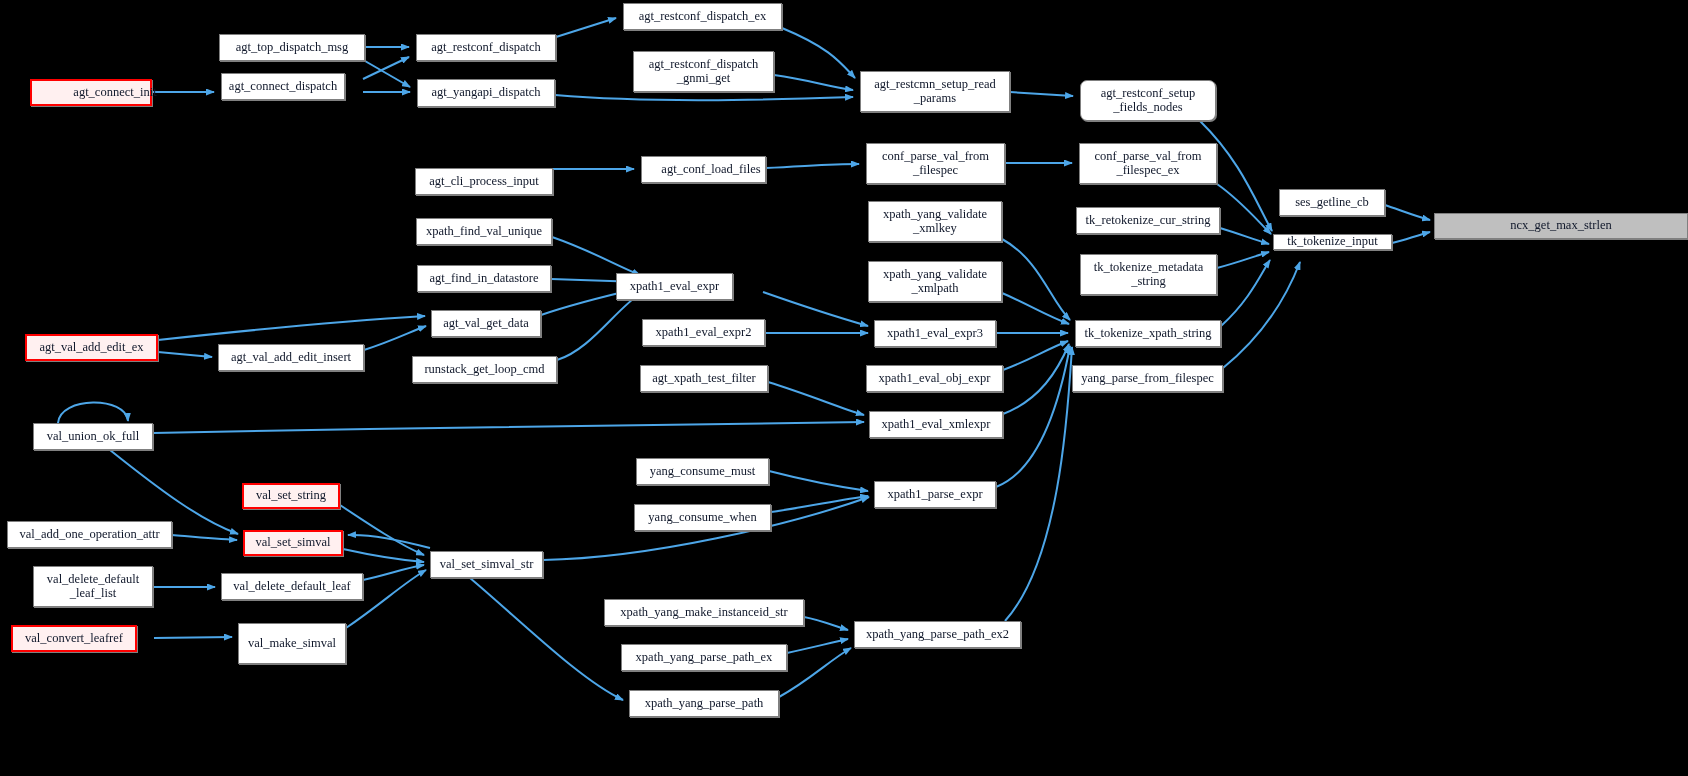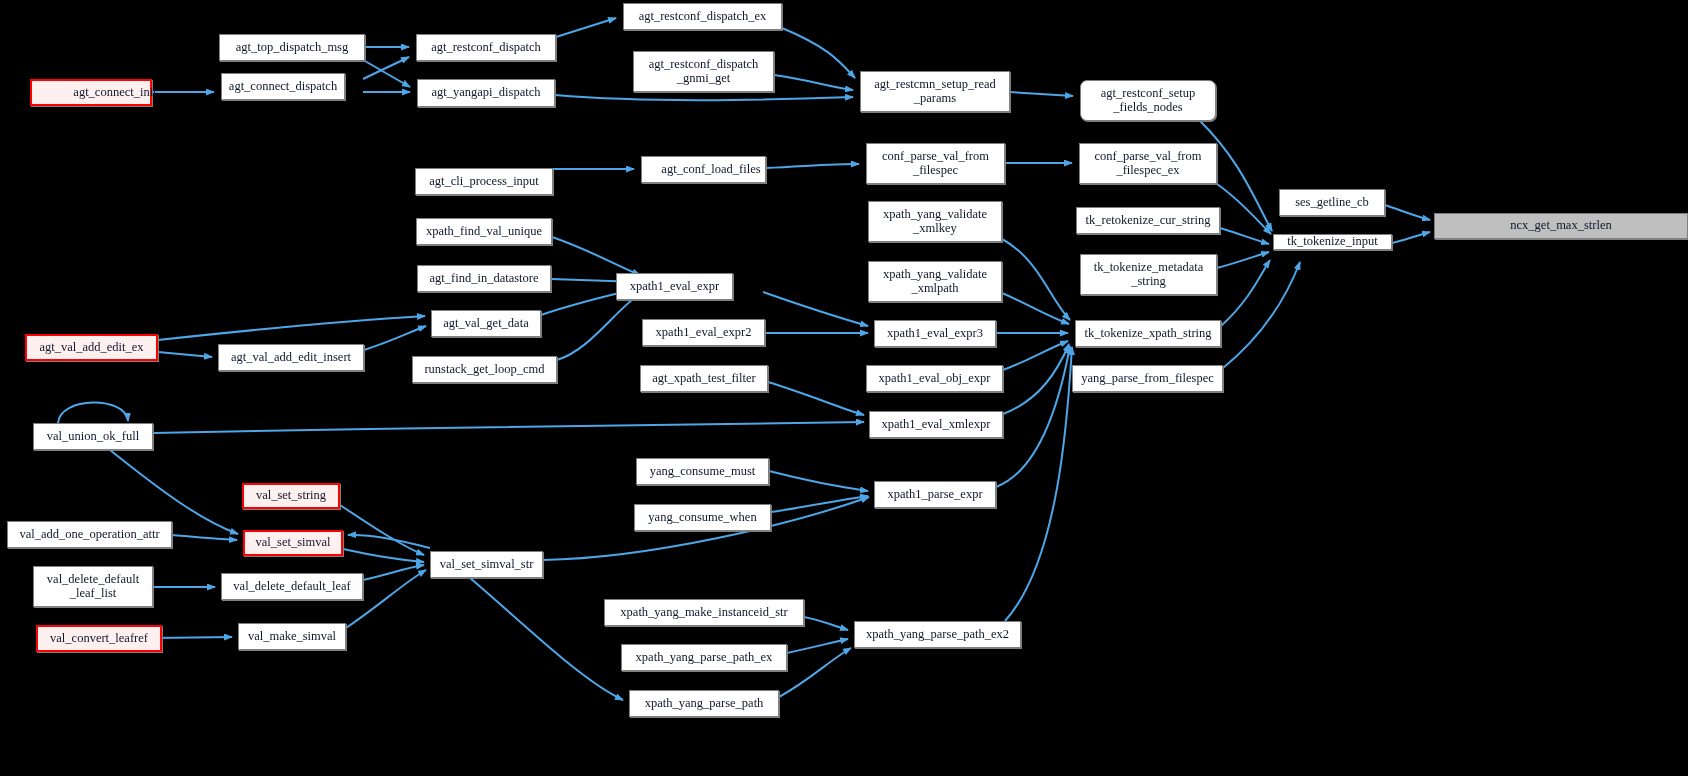--- a/index.html
+++ b/index.html
@@ -131,20 +131,20 @@
       <div class="node" style="left: 636px; top: 458px; width: 133px; height: 27px;">yang_consume_must</div>
       <div class="node" style="left: 634px; top: 504px; width: 137px; height: 27px;">yang_consume_when</div>
       <div class="node" style="left: 874px; top: 481px; width: 122px; height: 27px;">xpath1_parse_expr</div>
       <div class="node red" style="left: 242px; top: 483px; width: 98px; height: 26px;">val_set_string</div>
       <div class="node" style="left: 7px; top: 521px; width: 165px; height: 27px;">val_add_one_operation_attr</div>
       <div class="node red" style="left: 243px; top: 530px; width: 100px; height: 26px;">val_set_simval</div>
       <div class="node" style="left: 430px; top: 551px; width: 113px; height: 27px;">val_set_simval_str</div>
       <div class="node" style="left: 33px; top: 566px; width: 120px; height: 41px;">val_delete_default
 _leaf_list</div>
       <div class="node" style="left: 221px; top: 573px; width: 142px; height: 27px;">val_delete_default_leaf</div>
-      <div class="node red" style="left: 36px; top: 625px; width: 126px; height: 27px;">val_convert_leafref</div>
-      <div class="node" style="left: 238px; top: 623px; width: 108px; height: 27px;">val_make_simval</div>
+      <div class="node red" style="left: 11px; top: 625px; width: 126px; height: 27px;">val_convert_leafref</div>
+      <div class="node" style="left: 238px; top: 623px; width: 108px; height: 41px;">val_make_simval</div>
       <div class="node" style="left: 604px; top: 599px; width: 200px; height: 27px;">xpath_yang_make_instanceid_str</div>
       <div class="node" style="left: 621px; top: 644px; width: 166px; height: 27px;">xpath_yang_parse_path_ex</div>
       <div class="node" style="left: 629px; top: 690px; width: 150px; height: 27px;">xpath_yang_parse_path</div>
       <div class="node" style="left: 854px; top: 621px; width: 167px; height: 27px;">xpath_yang_parse_path_ex2</div>
     </div>
 </div>
 
 </body></html>

